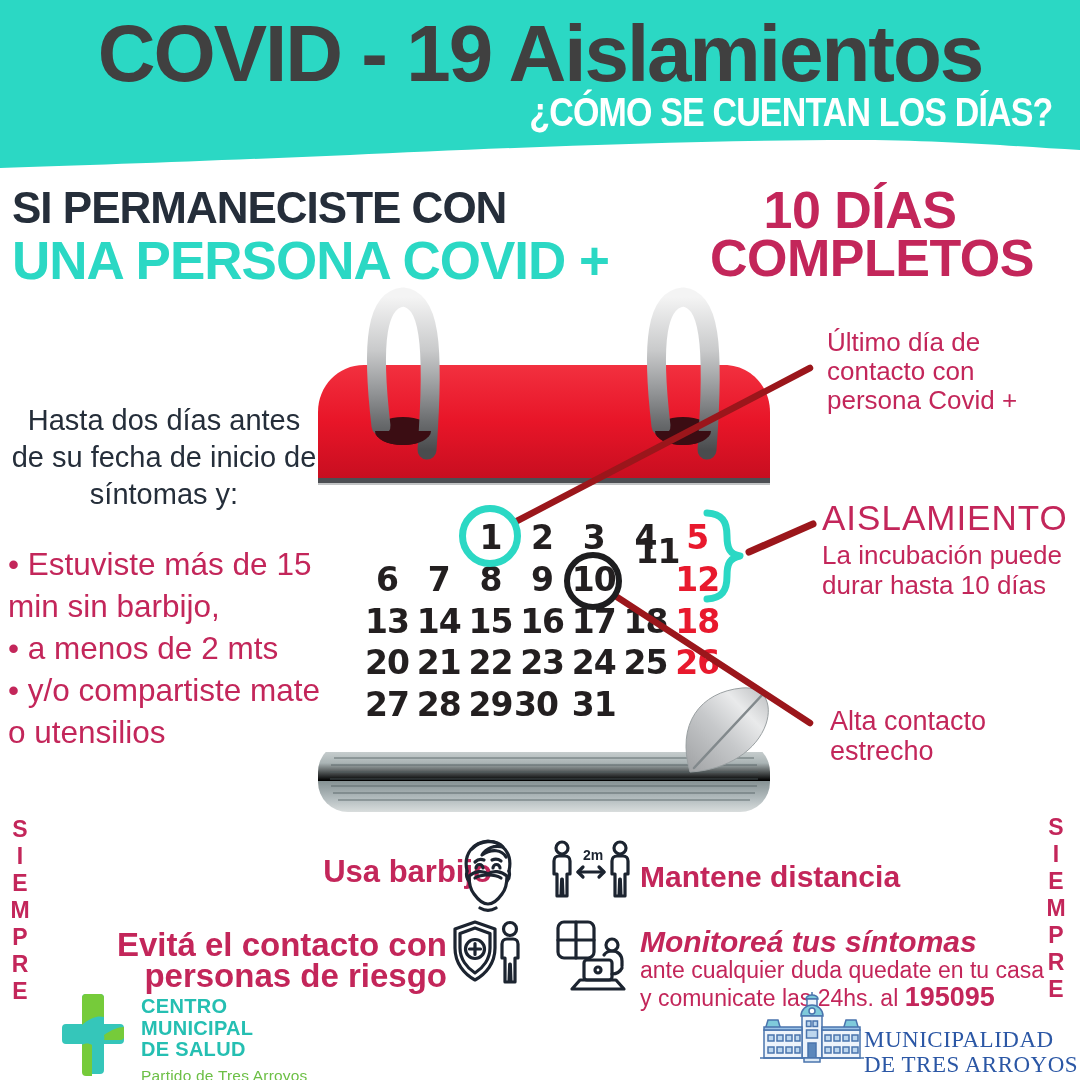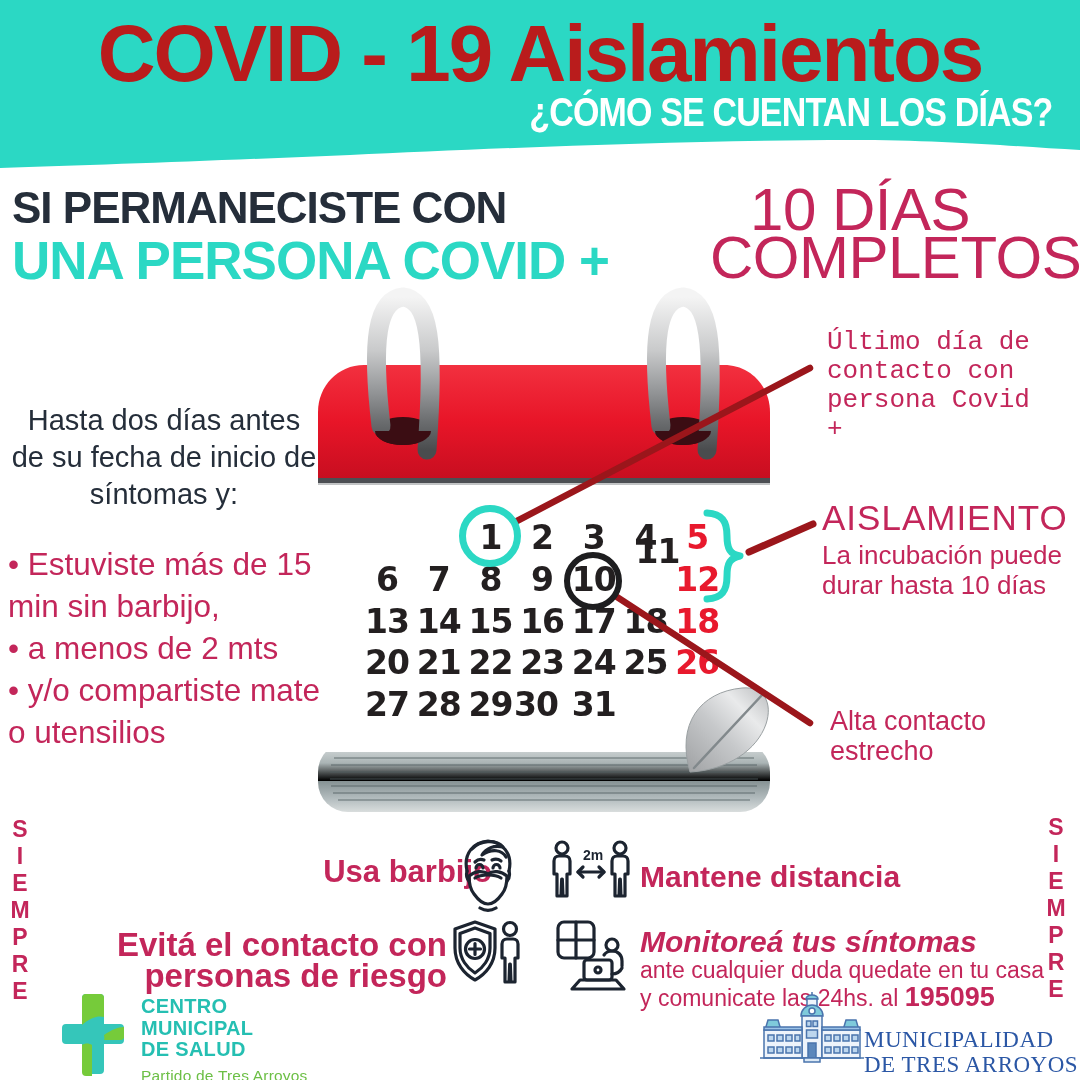--- a/index.html
+++ b/index.html
@@ -8,40 +8,40 @@
     --logo-teal:#25BFB2; --logo-green:#6CBF45; --muni-blue:#2B57A5;
   }
   html,body{margin:0;padding:0;background:#fff;}
   #stage{
     position:relative;width:1080px;height:1080px;background:#fff;overflow:hidden;
     font-family:"Liberation Sans",sans-serif;
   }
   .abs{position:absolute;}
   svg{display:block;}
   
-  .hdr-title{left:28px;top:8px;width:1024px;text-align:center;color:#b91c1c;
+  .hdr-title{left:28px;top:8px;width:1024px;text-align:center;color:#404040;
     font-size:80px;font-weight:900;letter-spacing:-2px;white-space:nowrap;}
   .hdr-sub{right:28px;top:90px;color:#fff;font-size:40px;font-weight:800;letter-spacing:-1px;
     white-space:nowrap;transform:scaleX(.85);transform-origin:100% 50%;}
   
   .lead1{left:12px;top:183px;font-size:44px;font-weight:900;letter-spacing:-1px;color:var(--ink);white-space:nowrap;}
   .lead2{left:12px;top:230px;font-size:53px;font-weight:900;letter-spacing:-1px;color:var(--teal);white-space:nowrap;}
   .badge{left:710px;top:186px;width:300px;text-align:center;color:var(--crimson);
-    font-size:60px;font-weight:400;line-height:48px;letter-spacing:-.5px;}
+    font-size:52px;font-weight:700;line-height:48px;letter-spacing:-.5px;}
   
   .crit-intro{left:10px;top:402px;width:308px;text-align:center;color:var(--ink);
     font-size:29px;line-height:37px;}
   .crit-bullets{left:8px;top:543px;width:322px;color:var(--crimson);font-size:31.5px;line-height:42px;}
   
   .day{position:absolute;transform:translate(-50%,-50%);font-family:"DejaVu Sans",sans-serif;
     font-weight:bold;font-size:33px;color:var(--day-black);letter-spacing:-1px;}
   .day.red{color:var(--day-red);}
   
   .ann{color:var(--crimson);}
-  .ann-last{left:827px;top:328px;width:215px;font-size:26px;line-height:29px;font-family:Liberation Mono, monospace;}
+  .ann-last{left:827px;top:328px;width:215px;font-size:26px;line-height:29px;}
   .ann-iso-t{left:822px;top:498px;font-size:35px;letter-spacing:1px;white-space:nowrap;}
   .ann-iso-n{left:822px;top:540px;width:255px;font-size:26px;line-height:30px;}
   .ann-alta{left:830px;top:706px;width:205px;font-size:27px;line-height:30px;}
   
   .tip{color:var(--crimson);font-weight:800;white-space:nowrap;}
   .tip-mask{left:240px;top:854px;width:252px;text-align:right;font-size:31px;}
   .tip-dist{left:640px;top:860px;font-size:30px;}
   .tip-avoid{left:115px;top:929px;width:332px;text-align:right;font-size:33px;line-height:31px;white-space:normal;}
   .tip-mon{left:640px;top:925px;font-size:30px;font-style:italic;}
   .tip-note1{left:640px;top:957px;font-size:23px;color:var(--crimson);white-space:nowrap;}

